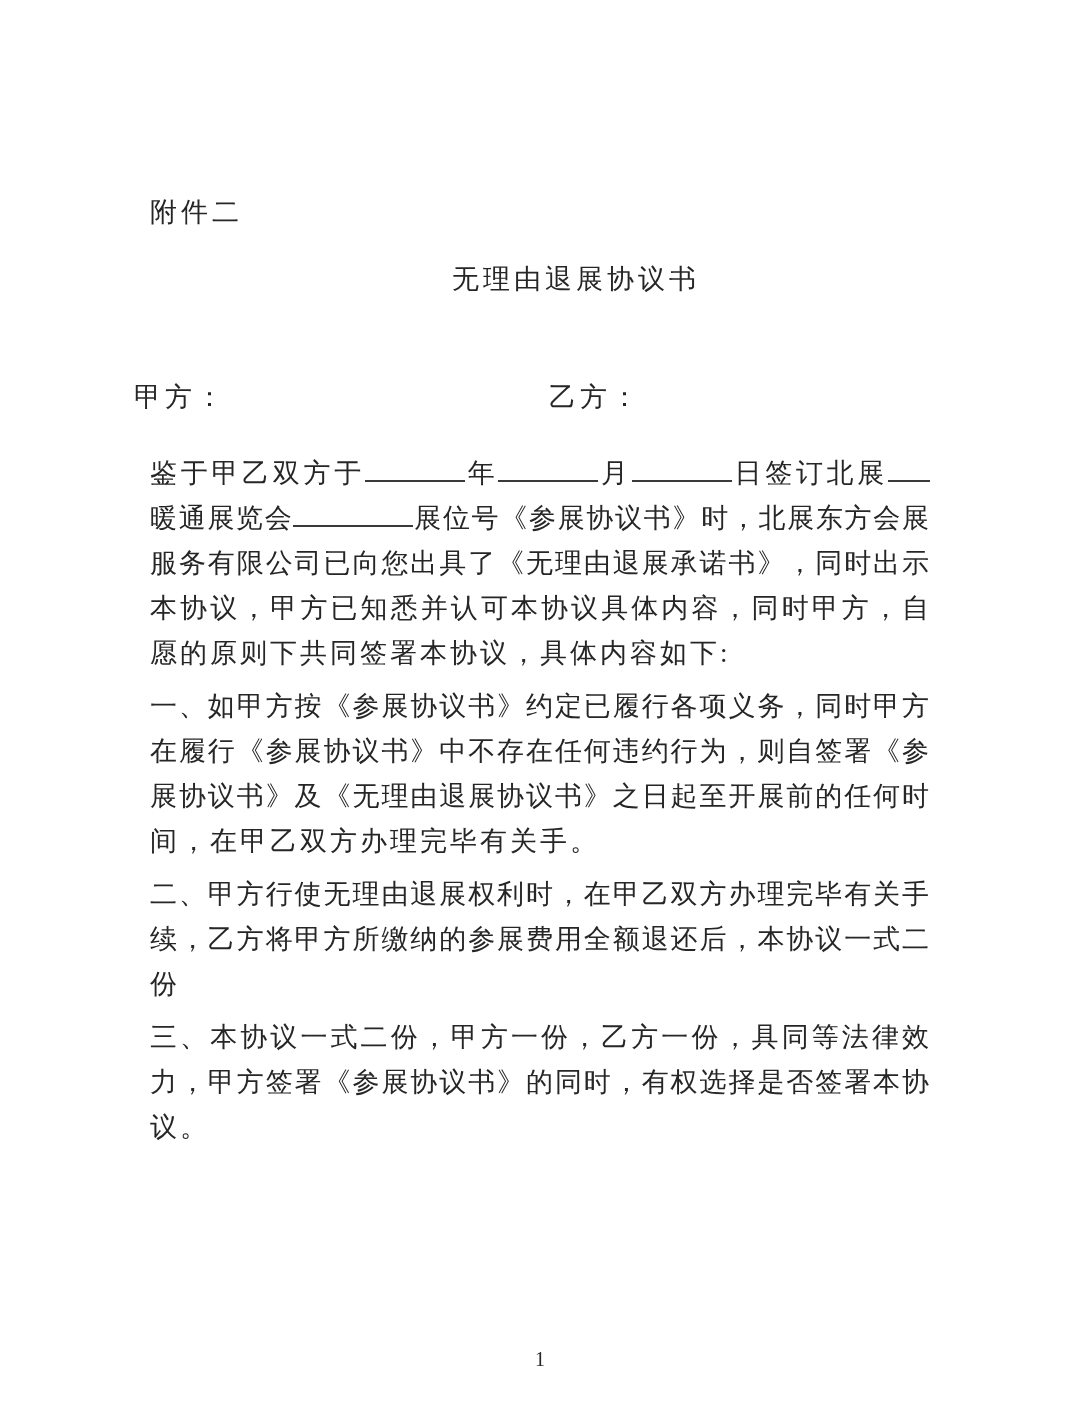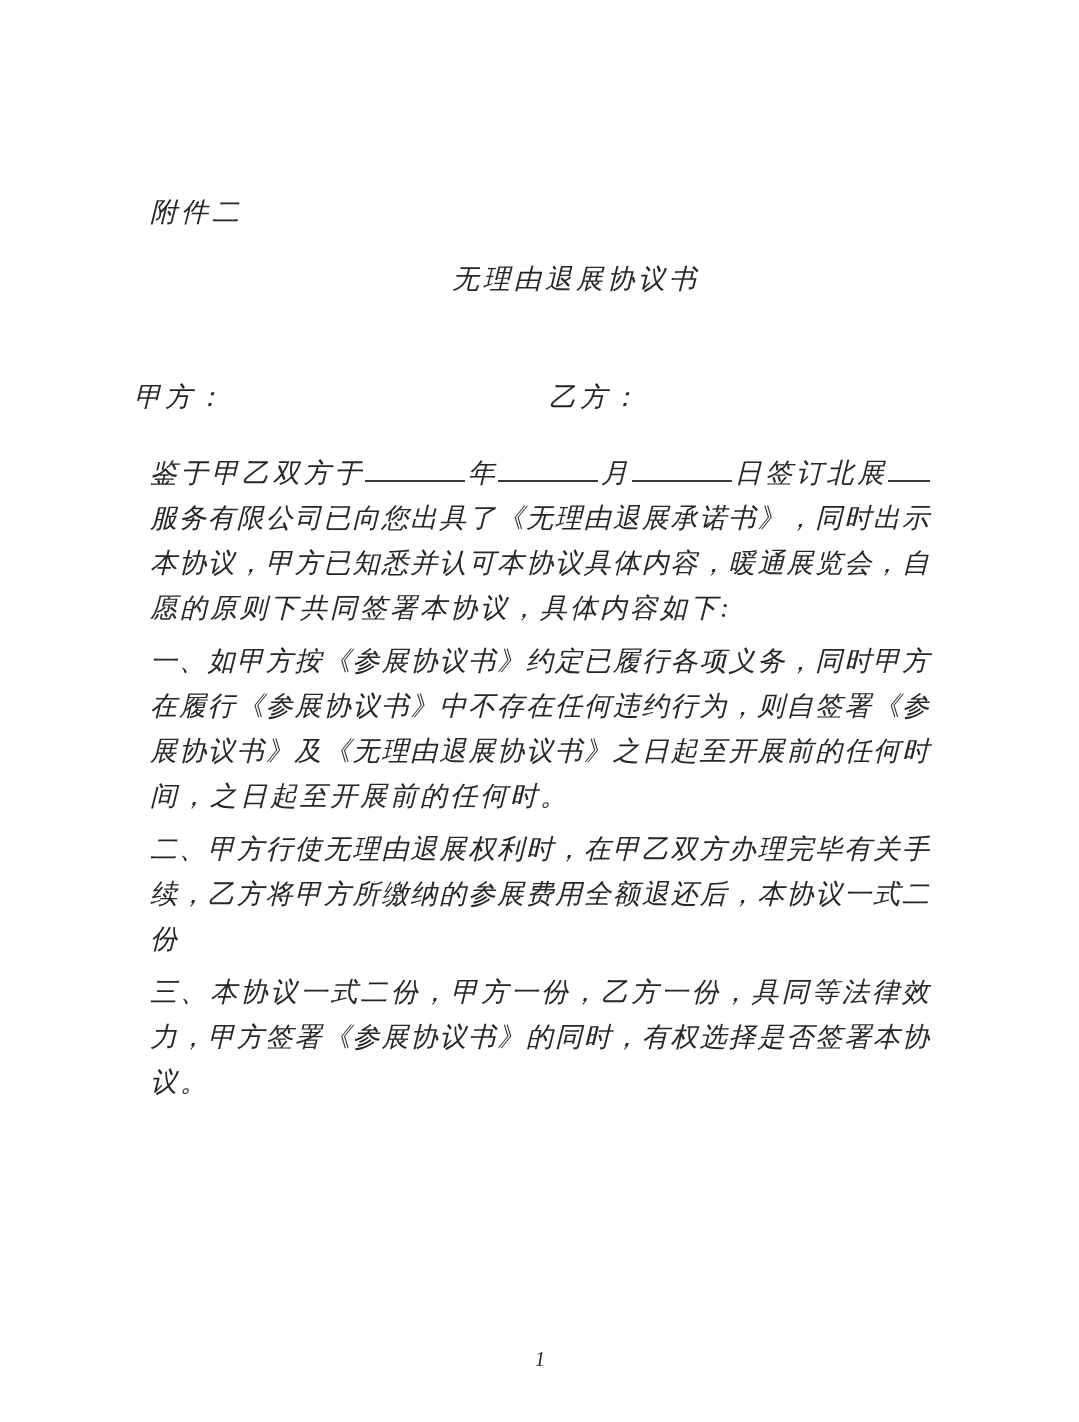--- a/index.html
+++ b/index.html
@@ -8,21 +8,20 @@
     background: #ffffff;
   }
   .page {
     position: relative;
     width: 1079px;
     height: 1422px;
     background: #ffffff;
     overflow: hidden;
     font-family: "Liberation Serif", "DejaVu Serif", serif;
     color: #262626;
-    font-style: italic;
   }
   .attachment {
     position: absolute;
     left: 150px;
     top: 190px;
     font-size: 27px;
     line-height: 45px;
     letter-spacing: 4px;
   }
   .doc-title {
@@ -97,29 +96,30 @@
   <div class="doc-title">无理由退展协议书</div>
 
   <div class="parties">
     <span class="party-a">甲方：</span>
     <span class="party-b">乙方：</span>
   </div>
 
   <div class="doc-body">
       <div class="paragraph">
         <div class="line just"><span class="txt">鉴于甲乙双方于</span><span class="blank" style="width: 100px;"></span><span class="txt">年</span><span class="blank" style="width: 100px;"></span><span class="txt">月</span><span class="blank" style="width: 100px;"></span><span class="txt">日签订北展</span><span class="blank" style="width: 42px;"></span></div>
+        <div class="line just"><span class="txt">暖通展览会</span><span class="blank" style="width: 120px;"></span><span class="txt">展位号《参展协议书》时，北展东方会展</span></div>
         <div class="line just"><span class="txt">服务有限公司已向您出具了《无理由退展承诺书》，同时出示</span></div>
-        <div class="line just"><span class="txt">本协议，甲方已知悉并认可本协议具体内容，暖通展览会，自</span></div>
+        <div class="line just"><span class="txt">本协议，甲方已知悉并认可本协议具体内容，同时甲方，自</span></div>
         <div class="line"><span class="txt">愿的原则下共同签署本协议，具体内容如下:</span></div>
       </div>
       <div class="paragraph">
         <div class="line just"><span class="txt">一、如甲方按《参展协议书》约定已履行各项义务，同时甲方</span></div>
         <div class="line just"><span class="txt">在履行《参展协议书》中不存在任何违约行为，则自签署《参</span></div>
         <div class="line just"><span class="txt">展协议书》及《无理由退展协议书》之日起至开展前的任何时</span></div>
-        <div class="line"><span class="txt">间，之日起至开展前的任何时。</span></div>
+        <div class="line"><span class="txt">间，在甲乙双方办理完毕有关手。</span></div>
       </div>
       <div class="paragraph">
         <div class="line just"><span class="txt">二、甲方行使无理由退展权利时，在甲乙双方办理完毕有关手</span></div>
         <div class="line just"><span class="txt">续，乙方将甲方所缴纳的参展费用全额退还后，本协议一式二份</span></div>
       </div>
       <div class="paragraph">
         <div class="line just"><span class="txt">三、本协议一式二份，甲方一份，乙方一份，具同等法律效</span></div>
         <div class="line just"><span class="txt">力，甲方签署《参展协议书》的同时，有权选择是否签署本协</span></div>
         <div class="line"><span class="txt">议。</span></div>
       </div>

